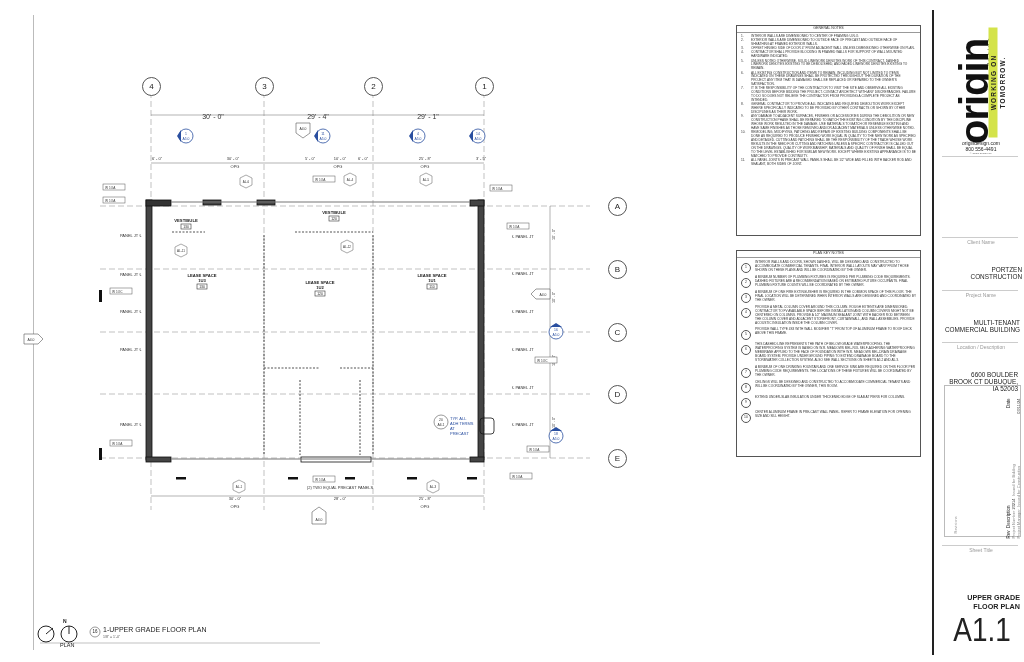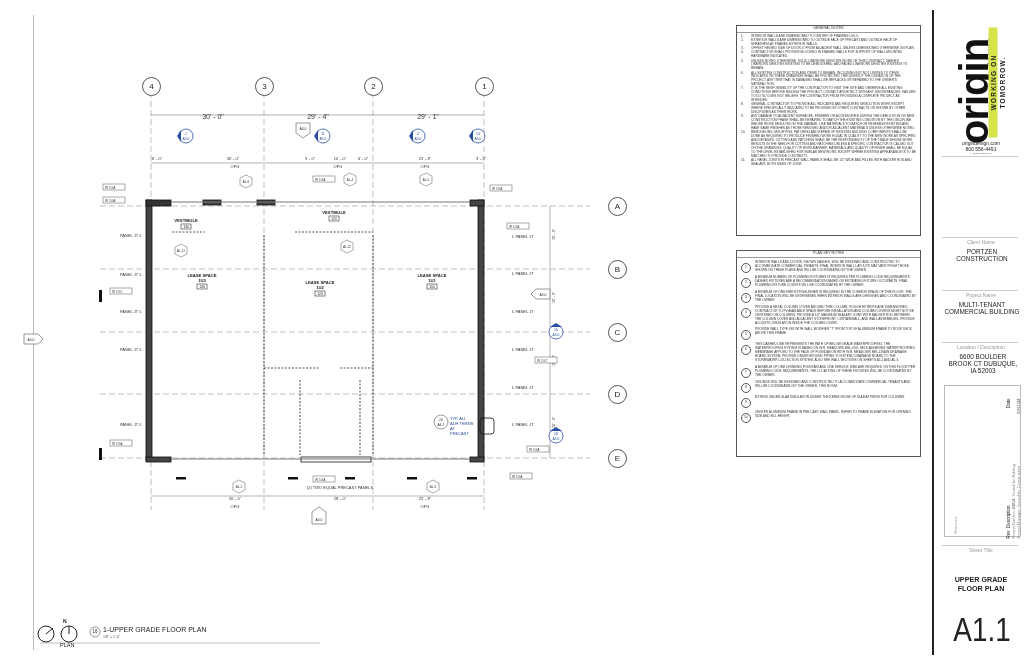--- a/index.html
+++ b/index.html
@@ -9,21 +9,21 @@
   .border-left{position:absolute;left:33px;top:15px;width:1px;height:635px;background:#bbb;}
   .border-right{position:absolute;left:932px;top:10px;width:2px;height:645px;background:#222;}
   .notes-box{position:absolute;border:1px solid #555;background:#fff;font-size:3.2px;line-height:3.9px;color:#333;}
   .notes-title{text-align:center;border-bottom:1px solid #999;font-size:3.6px;padding:1px 0;}
   .notes-list{margin:0;padding:2px 4px 2px 4px;list-style:none;}
   .notes-list li{display:flex;margin-bottom:0.3px;}
   .notes-list li .num{width:10px;flex:none;}
   .keynote{display:flex;align-items:flex-start;margin:3px 4px;}
   .keynote .circ{width:8px;height:8px;border:1px solid #555;border-radius:50%;font-size:3.4px;display:flex;align-items:center;justify-content:center;flex:none;margin-right:4px;margin-top:2px;}
   .tb-label{position:absolute;font-size:5px;color:#999;text-align:center;width:78px;}
-  .tb-value{position:absolute;font-size:6.4px;color:#222;text-align:center;width:78px;line-height:7px;}
+  .tb-value{position:absolute;font-size:6.4px;color:#222;text-align:right;width:78px;line-height:7px;margin-top:18px;}
   .tb-rule{position:absolute;left:942px;width:76px;height:1px;background:#ccc;}
   .gl-bubble{position:absolute;width:17px;height:17px;border:1px solid #555;border-radius:50%;font-size:8px;display:flex;align-items:center;justify-content:center;background:#fff;}
   svg text{font-family:"Liberation Sans",sans-serif;}
 </style>
 </head>
 <body>
 
 <div class="sheet">
 
   <div class="border-left"></div>

